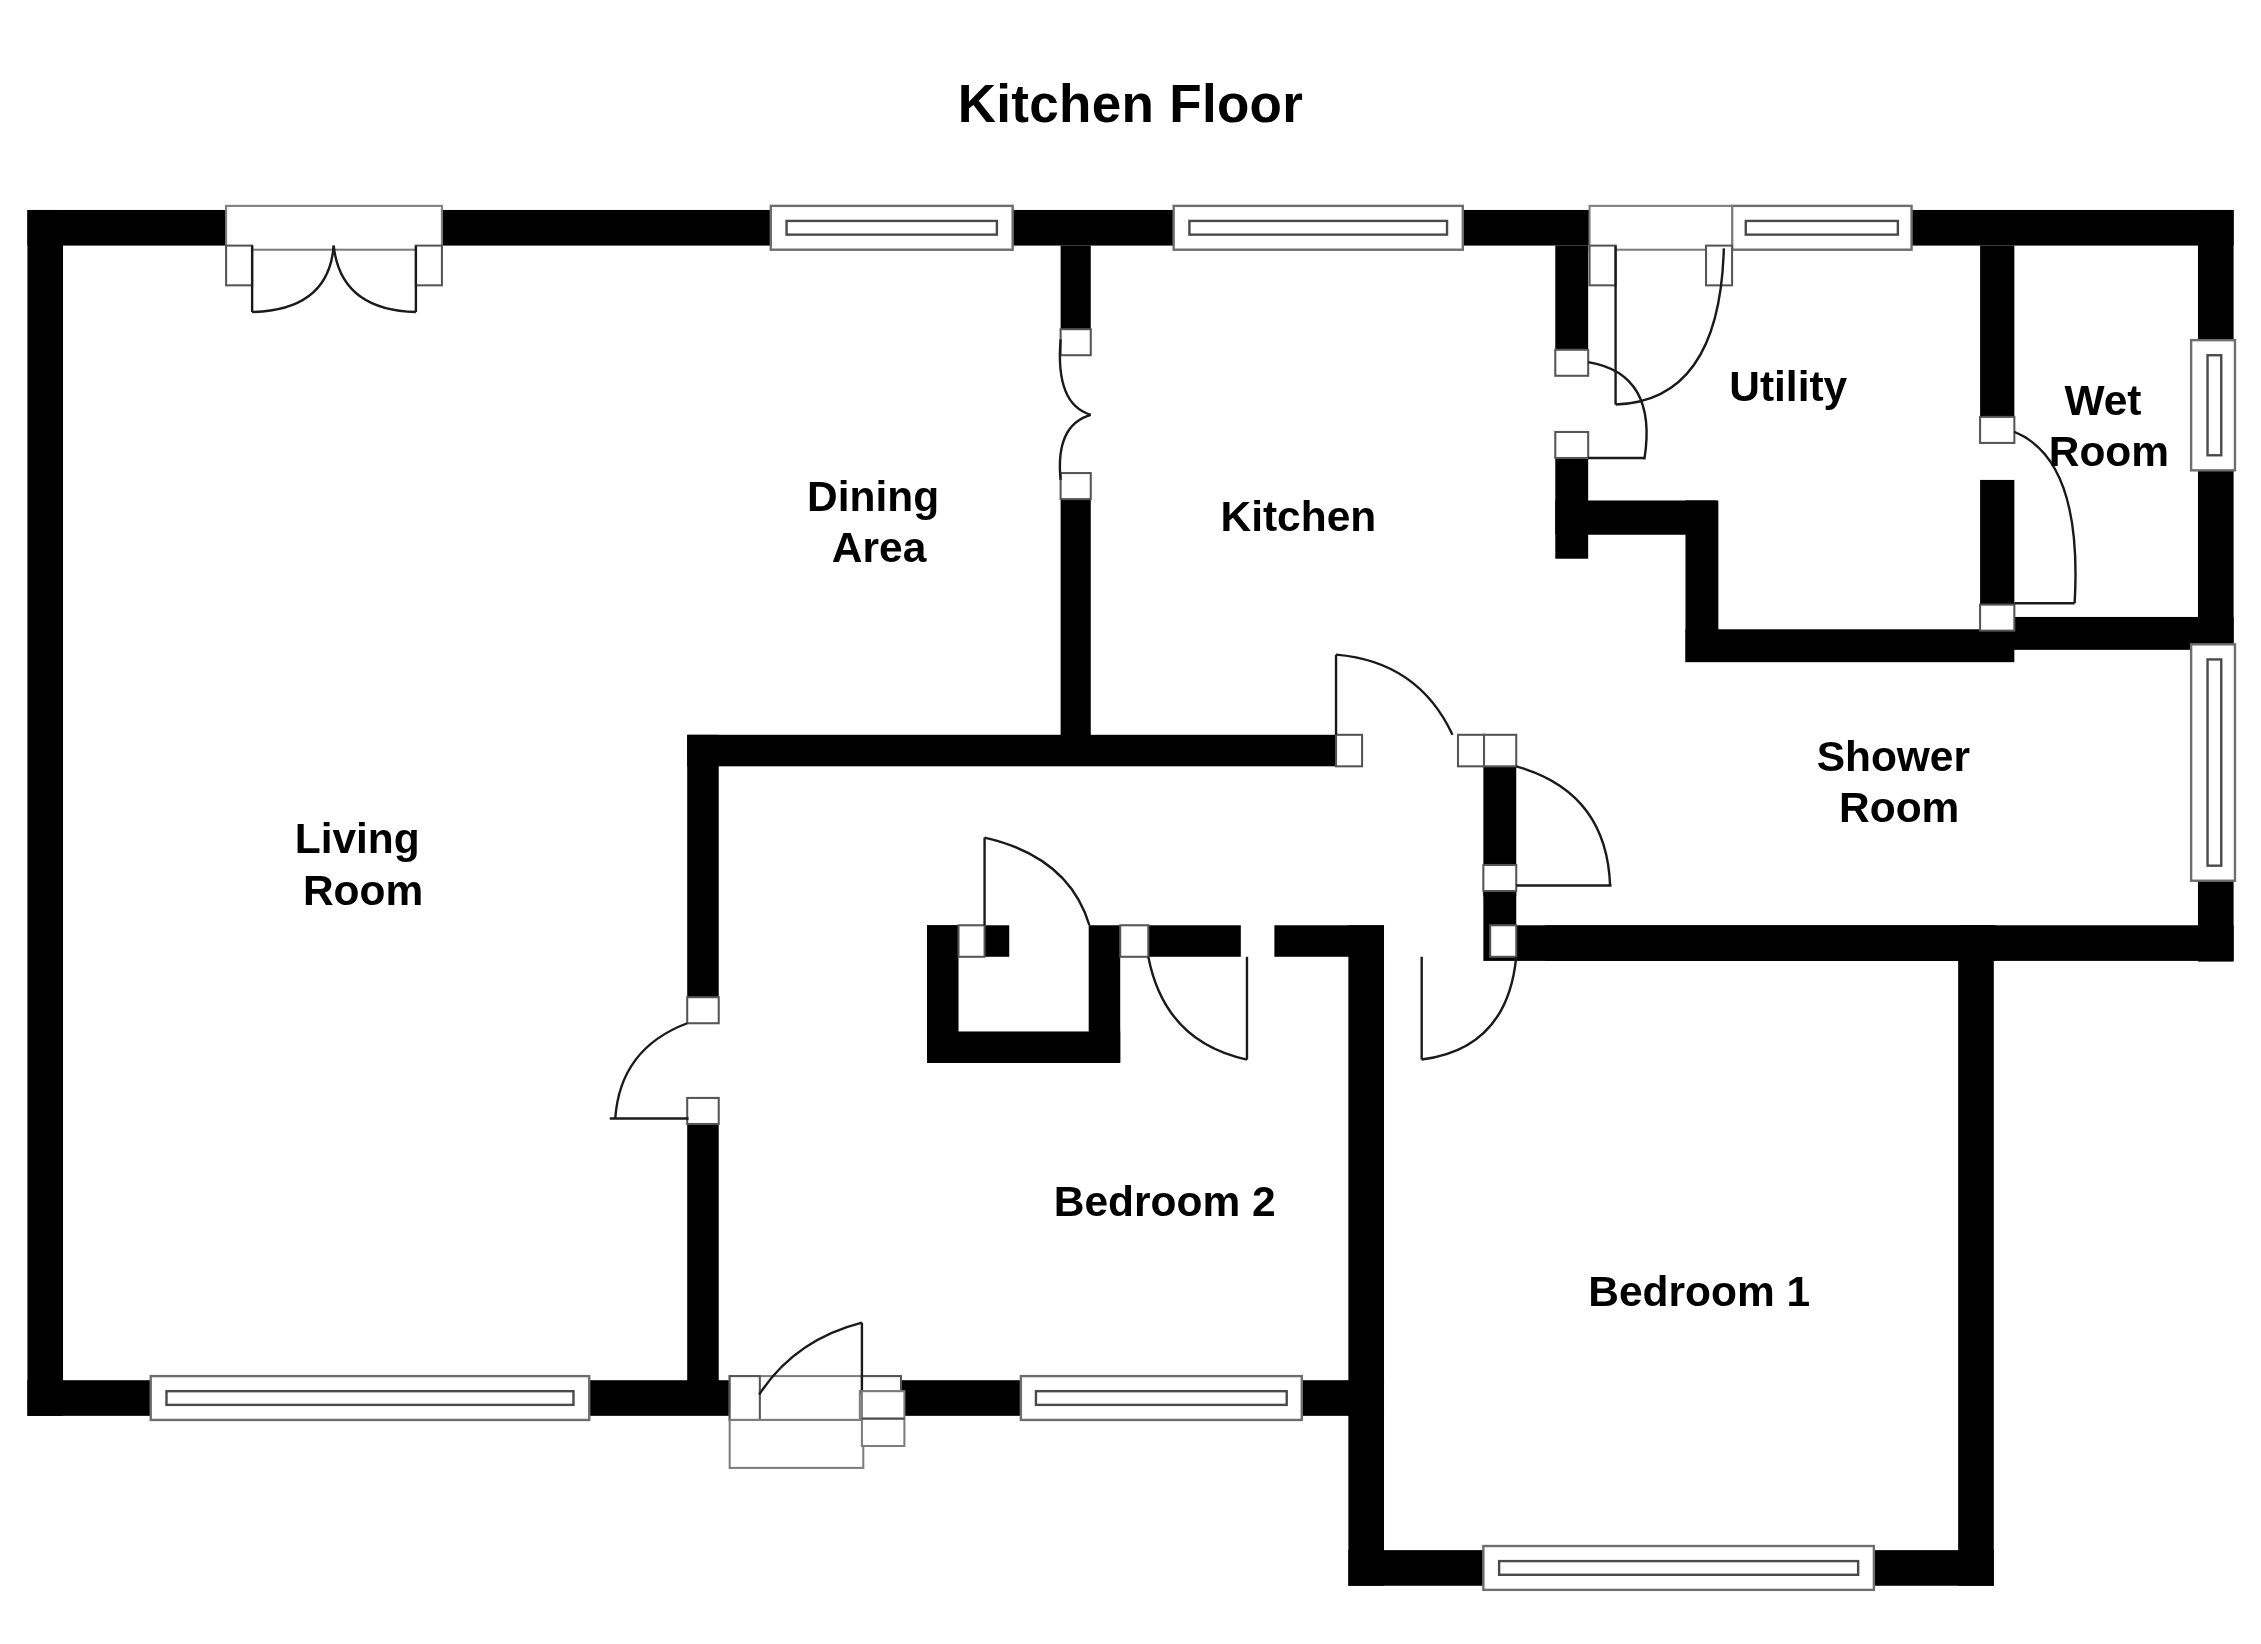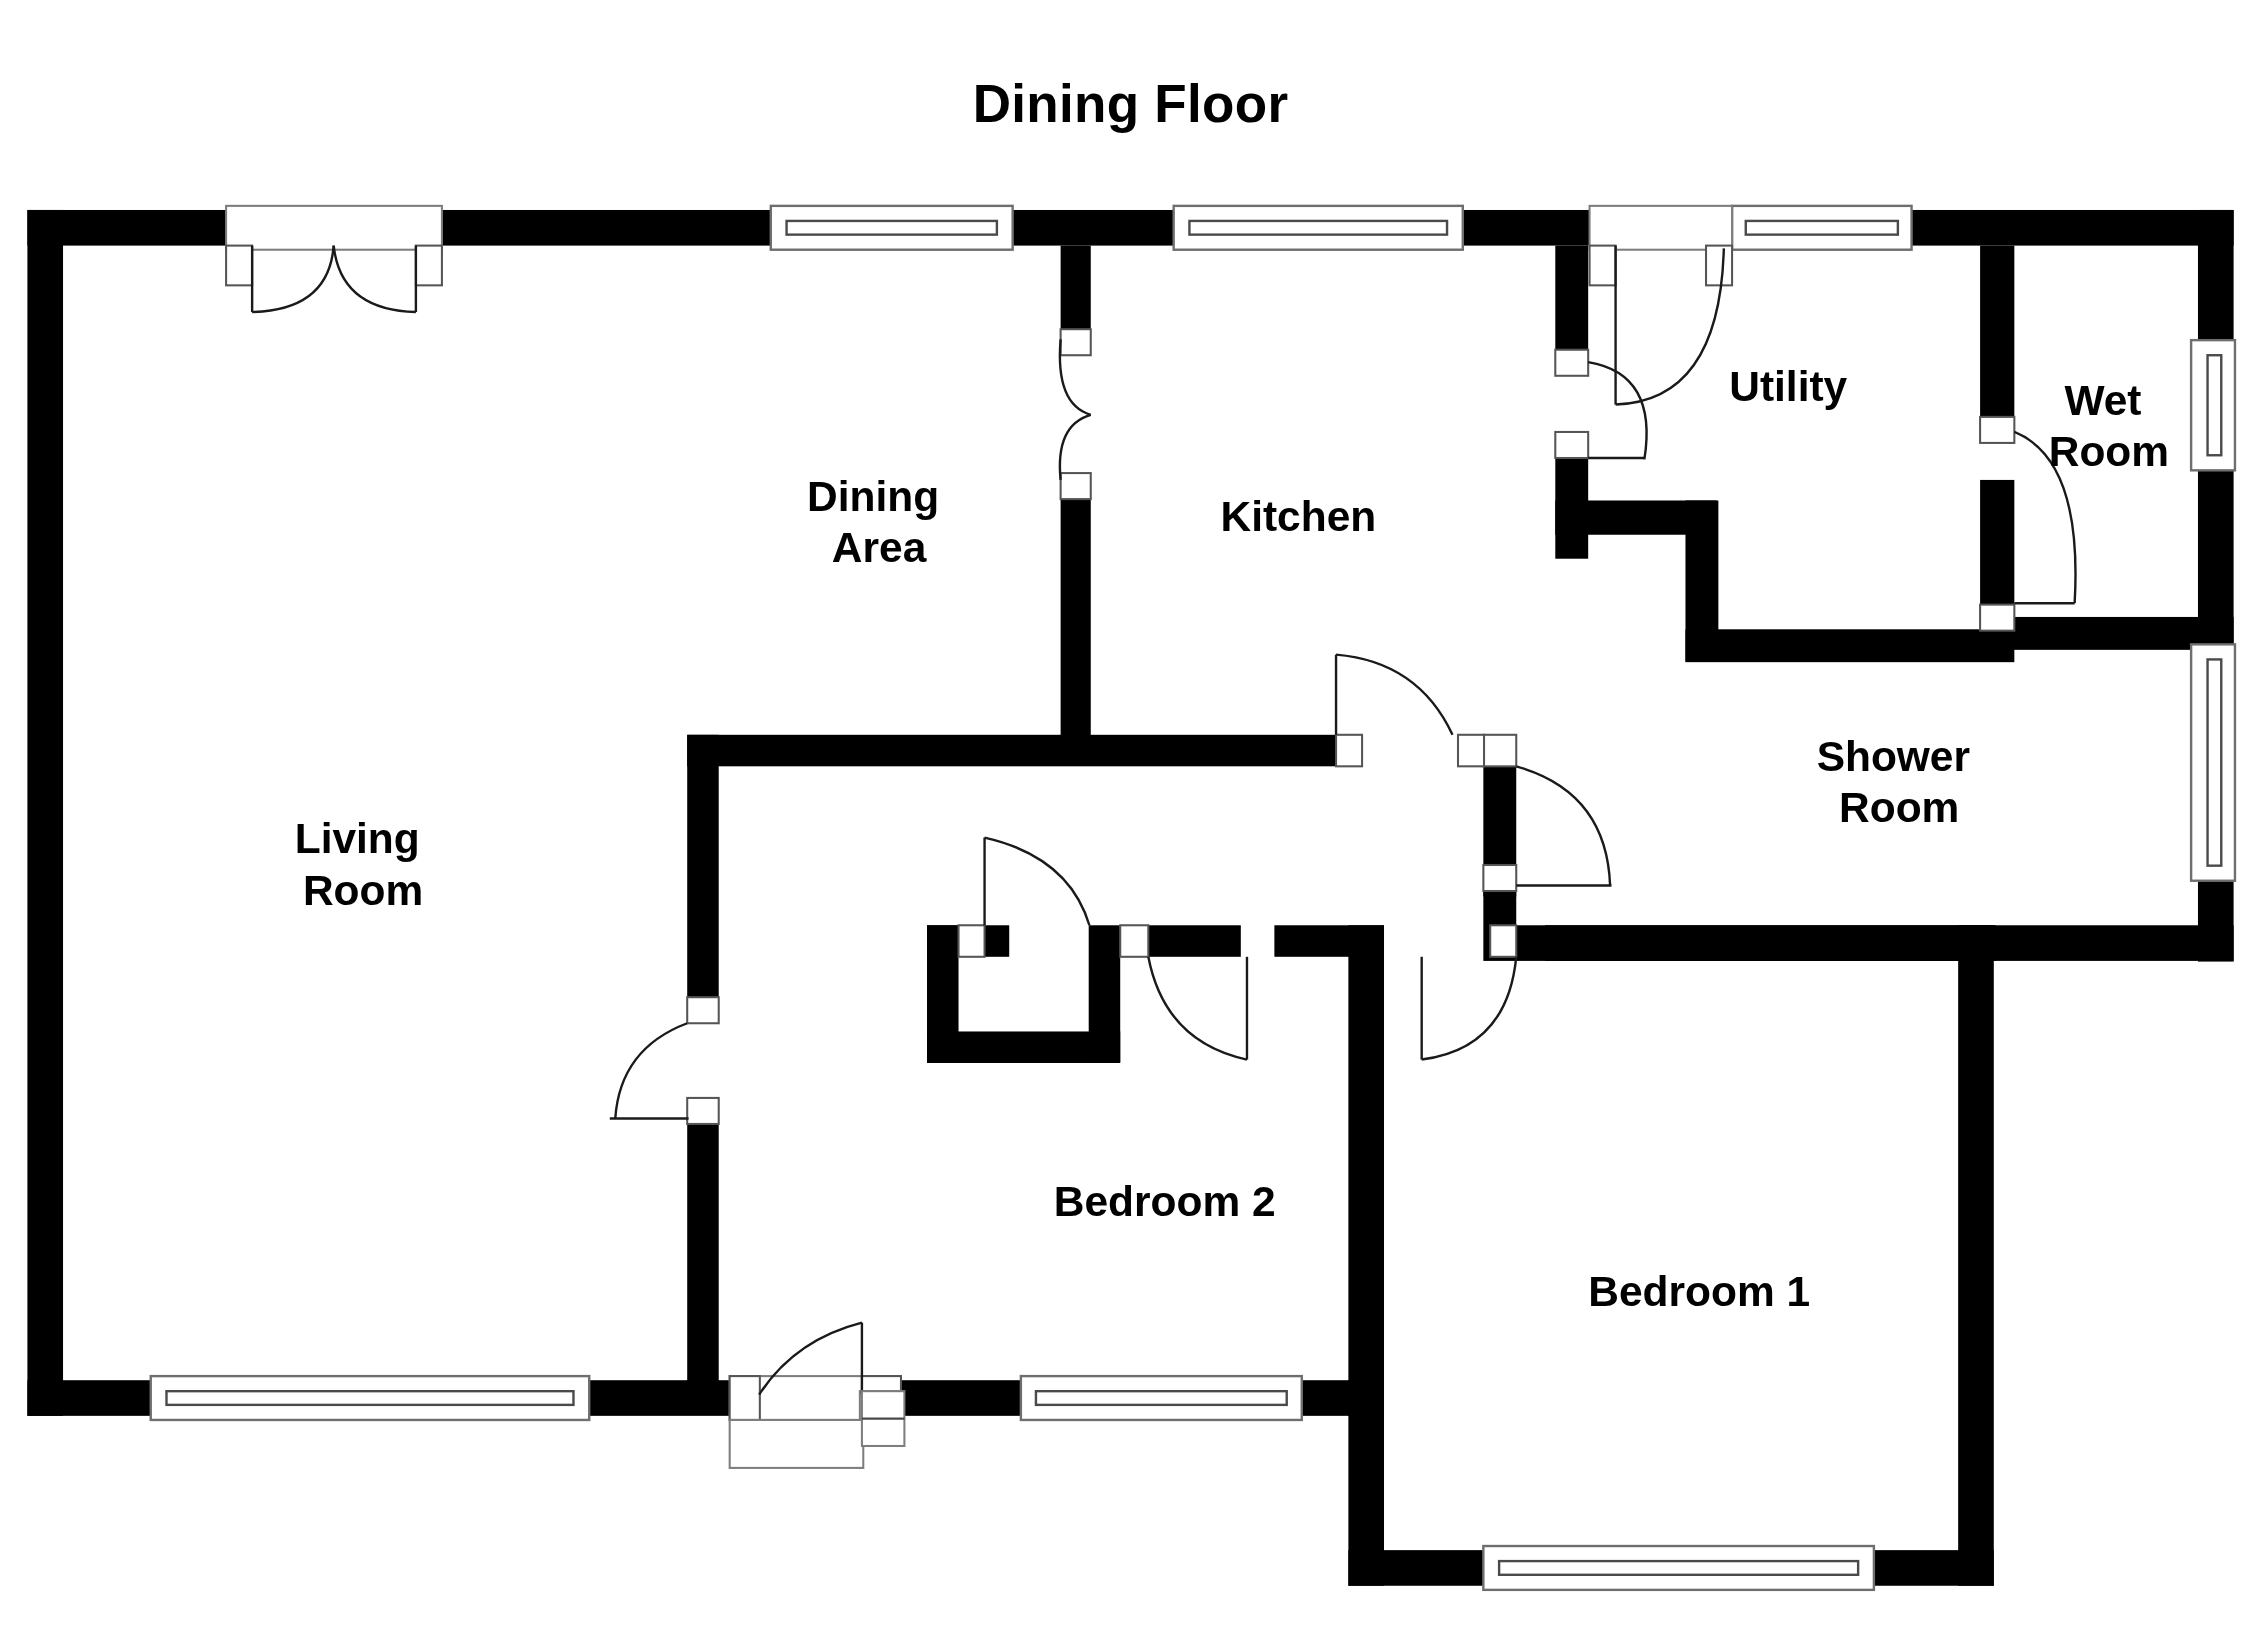--- a/index.html
+++ b/index.html
@@ -50,21 +50,21 @@
   .doorleaf { fill: none; stroke: #1a1a1a; stroke-width: 3.5; }
   .win-outer { fill: #ffffff; stroke: #6e6e6e; stroke-width: 3.5; }
   .win-inner { fill: #ffffff; stroke: #4a4a4a; stroke-width: 3.5; }
   .jamb { fill: #ffffff; stroke: #555555; stroke-width: 3; }
 </style>
 </head>
 <body>
 
 <div id="plan-root">
 
-  <div id="plan-title">Dining Floor</div>
+  <div id="plan-title">Kitchen Floor</div>
 
   <svg id="floorplan-svg" width="2261" height="1645" viewBox="0 0 3300 2400">
 
     <g>
 
       <rect class="wall" x="40" y="306" width="290" height="52"></rect>
 
       <rect class="wall" x="645" y="306" width="480" height="52"></rect>
 
       <rect class="wall" x="1478" y="306" width="235" height="52"></rect>

